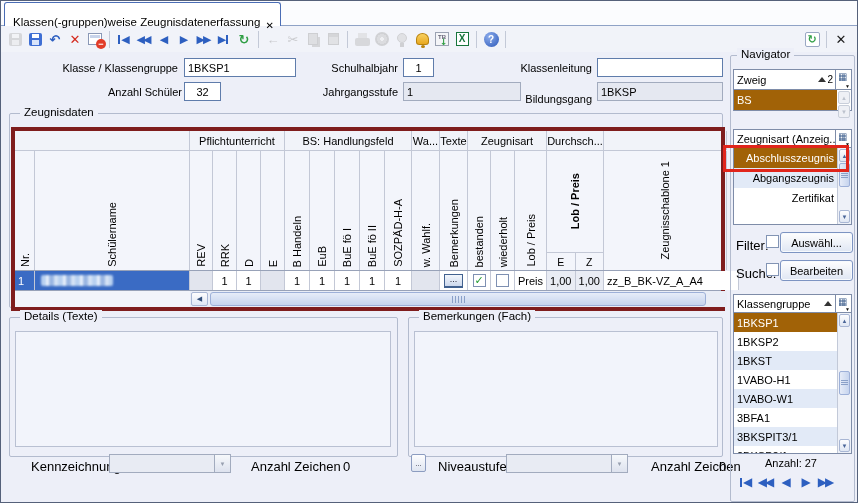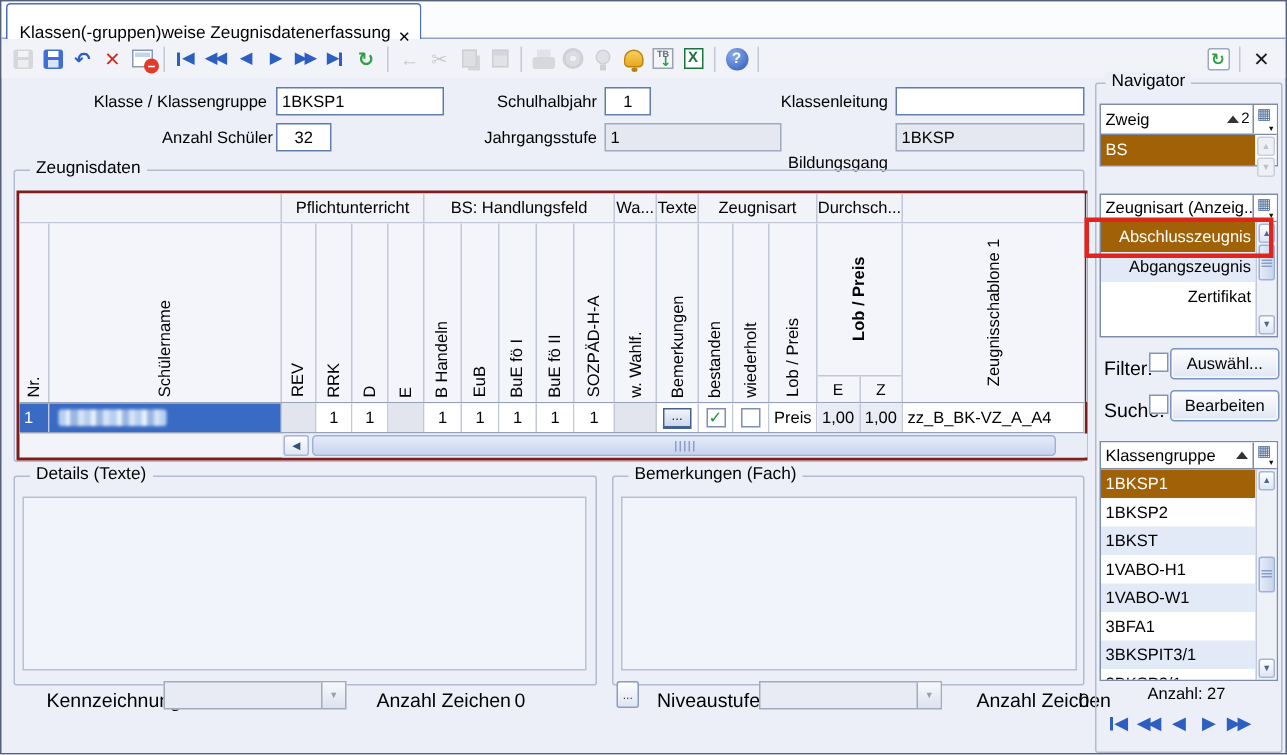--- a/index.html
+++ b/index.html
@@ -49,21 +49,21 @@
 
 .flabel{position:absolute;text-align:right;font-size:11px;white-space:nowrap}
 .fin{position:absolute;height:19px;border:1px solid #5f7cab;background:#fff;font:11px "Liberation Sans",sans-serif;padding:0 3px;color:#000}
 .fin.ctr{text-align:center}
 .fin.dis{background:#e5e8f1;border-color:#a2abbe}
 
 .gbox{position:absolute;border:1px solid #b3bbce;border-radius:2px}
 .glabel{position:absolute;top:-8px;left:10px;background:#edeff8;padding:0 4px;font-size:11.5px;white-space:nowrap}
 .panel{position:absolute;border:1px solid #b9c0d2;background:#f2f4fb}
 
-#grid{position:absolute;left:10px;top:126px;width:714px;background:#f2f4fa;border:2px solid #7f1d1d}
+#grid{position:absolute;left:10px;top:126px;width:714px;background:#f2f4fa;border:4px solid #7f1d1d}
 .grow{display:flex}
 #ghead{height:20px;border-bottom:1px solid #c3c8d6;background:#f1f3f9}
 .ghc{height:100%;border-right:1px solid #c3c8d6;display:flex;align-items:center;justify-content:center;font-size:11px;white-space:nowrap;overflow:hidden;flex:none}
 #chead{height:120px;background:#f3f5fb;border-bottom:1px solid #98a2b8}
 .hc{position:relative;border-right:1px solid #c3c8d6;display:flex;align-items:flex-end;justify-content:center;padding-bottom:3px;overflow:hidden;flex:none}
 .hc.ctr{align-items:center;padding-bottom:0}
 .vtext{writing-mode:vertical-rl;transform:rotate(180deg);white-space:nowrap;font-size:11px;line-height:12px}
 .vtext.b{font-weight:bold}
 .hc.split{flex-direction:column;align-items:stretch;padding:0}
 .splittop{flex:1;display:flex;align-items:center;justify-content:center}
@@ -227,21 +227,21 @@
   <span class="flabel" style="left:18px;top:61px;width:159px">Klasse / Klassengruppe</span>
   <input class="fin" style="left: 183px; top: 57px; width: 112px;" readonly="" value="1BKSP1">
   <span class="flabel" style="left:297px;top:61px;width:100px">Schulhalbjahr</span>
   <input class="fin ctr" style="left: 402px; top: 57px; width: 31px;" readonly="" value="1">
   <span class="flabel" style="left:491px;top:61px;width:100px">Klassenleitung</span>
   <input class="fin" style="left: 596px; top: 57px; width: 126px;" readonly="" value="">
   <span class="flabel" style="left:22px;top:85px;width:159px">Anzahl Schüler</span>
   <input class="fin ctr" style="left: 183px; top: 81px; width: 37px;" readonly="" value="32">
   <span class="flabel" style="left:297px;top:85px;width:100px">Jahrgangsstufe</span>
   <input class="fin dis" style="left: 402px; top: 81px; width: 118px;" readonly="" value="1">
-  <span class="flabel" style="left:491px;top:102px;width:100px">Bildungsgang</span>
+  <span class="flabel" style="left:491px;top:92px;width:100px">Bildungsgang</span>
   <input class="fin dis" style="left: 596px; top: 81px; width: 126px;" readonly="" value="1BKSP">
 
   <div class="gbox" style="left:8px;top:112px;width:714px;height:195px">
     <span class="glabel">Zeugnisdaten</span>
   </div>
   <div id="grid">
     <div id="ghead" class="grow">
         <div class="ghc" style="width: 175px;"></div>
         <div class="ghc" style="width: 95px;">Pflichtunterricht</div>
         <div class="ghc" style="width: 127px;">BS: Handlungsfeld</div>
@@ -335,21 +335,21 @@
           <span class="cb">✓</span>
         </div>
         <div class="rc" style="width: 24px;">
           <span class="cb"></span>
         </div>
         <div class="rc" style="width: 32px;">Preis</div>
         <div class="rc srow" style="width: 57px;">
           <div class="avg bd">1,00</div>
           <div class="avg">1,00</div>
         </div>
-        <div class="rc lft" style="width: 121px;">zz_B_BK-VZ_A_A4</div>
+        <div class="rc lft" style="width: 135px;">zz_B_BK-VZ_A_A4</div>
       </div>
     <div id="hscroll">
       <span class="hsarrow"></span>
       <span class="hsthumb">
           <span class="griph"></span>
         </span>
     </div>
   </div>
 
   <div class="gbox" style="left:8px;top:316px;width:389px;height:140px">

